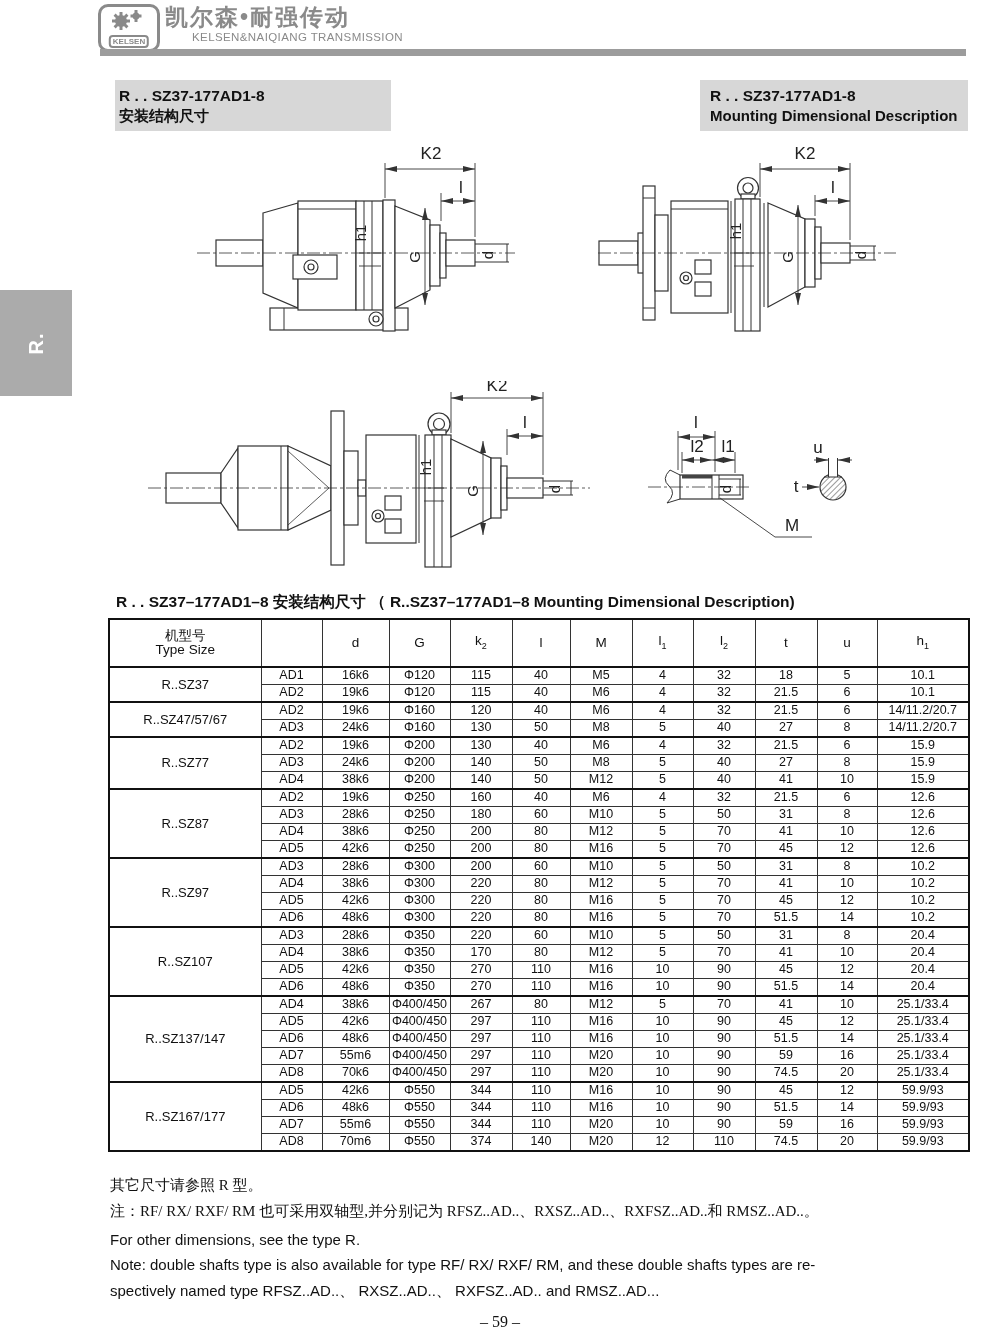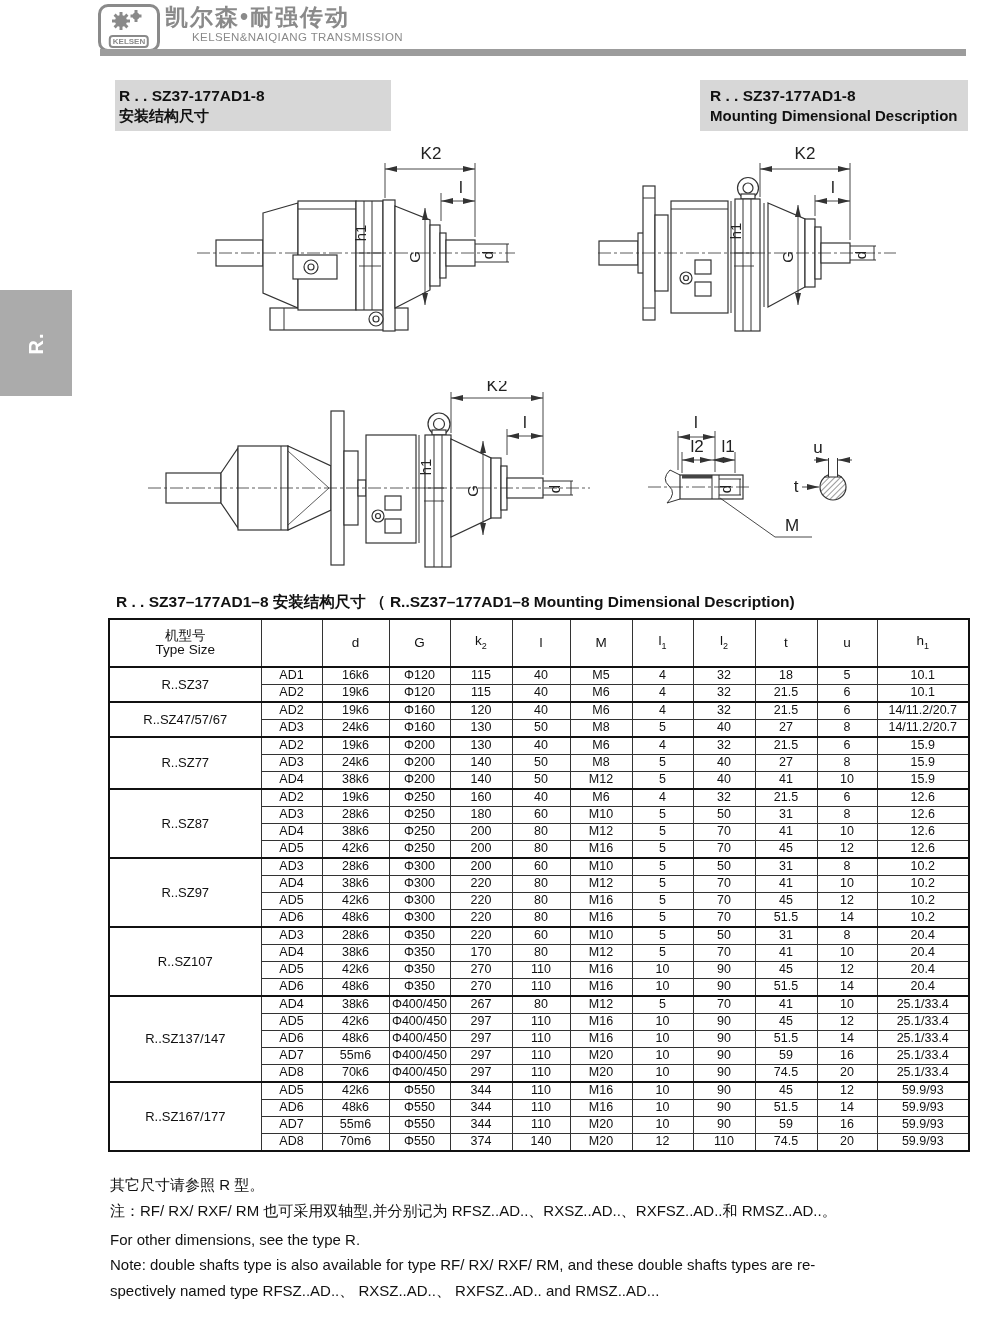--- a/index.html
+++ b/index.html
@@ -39,21 +39,21 @@
   #dim-table{position:absolute;left:108px;top:618px;border-collapse:collapse;table-layout:fixed;
              width:860px;border:2.5px solid #111;}
   #dim-table th,#dim-table td{border:1px solid #333;text-align:center;vertical-align:middle;
              padding:0;font-size:12.5px;height:16px;line-height:1.05;overflow:hidden;white-space:nowrap;}
   #dim-table th{height:46px;font-size:13.5px;font-weight:normal;border-bottom:2px solid #111;}
   #dim-table th sub{font-size:9px;}
   #dim-table tr.grp td{border-top:2px solid #111;}
   #dim-table td.type{font-size:13px;}
   
   .note{position:absolute;left:110px;font-size:15px;white-space:nowrap;}
-  .note.cn{font-family:Liberation Sans, sans-serif;}
+  .note.cn{font-family:Liberation Serif, serif;}
   .pageno{position:absolute;left:0;top:1313px;width:100%;text-align:center;
           font-family:"Liberation Serif","DejaVu Serif",serif;font-size:16px;}
 </style>
 </head>
 <body>
 
 <div id="page">
 
   <div class="logo-mark">
     <svg width="50" height="26" viewBox="0 0 50 26">
@@ -699,13 +699,14 @@
         </tr>
       </tbody>
     </table>
 
   <div class="note cn" style="top:1176px">其它尺寸请参照  R 型。</div>
   <div class="note cn" style="top:1202px">注：RF/ RX/ RXF/ RM 也可采用双轴型,并分别记为  RFSZ..AD..、RXSZ..AD..、RXFSZ..AD..和  RMSZ..AD..。</div>
   <div class="note" style="top:1231px">For  other  dimensions,  see  the  type   R.</div>
   <div class="note" style="top:1256px">Note:   double  shafts  type  is  also  available  for  type   RF/  RX/  RXF/  RM,   and  these  double  shafts  types  are  re-</div>
   <div class="note" style="top:1282px">spectively  named  type   RFSZ..AD..、 RXSZ..AD..、 RXFSZ..AD..  and   RMSZ..AD...</div>
 
+  <div class="pageno">– 59 –</div>
 </div>
 
 </body></html>

